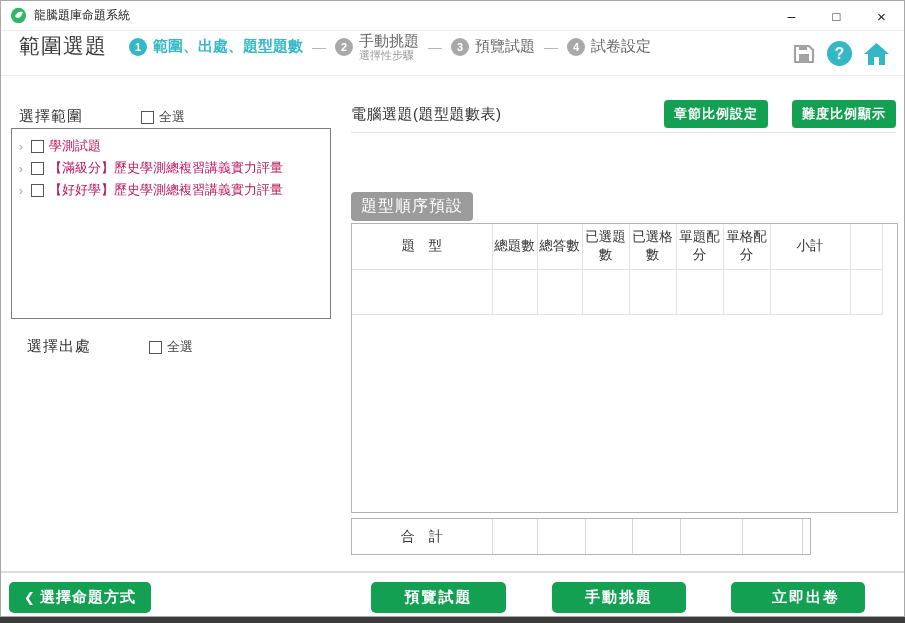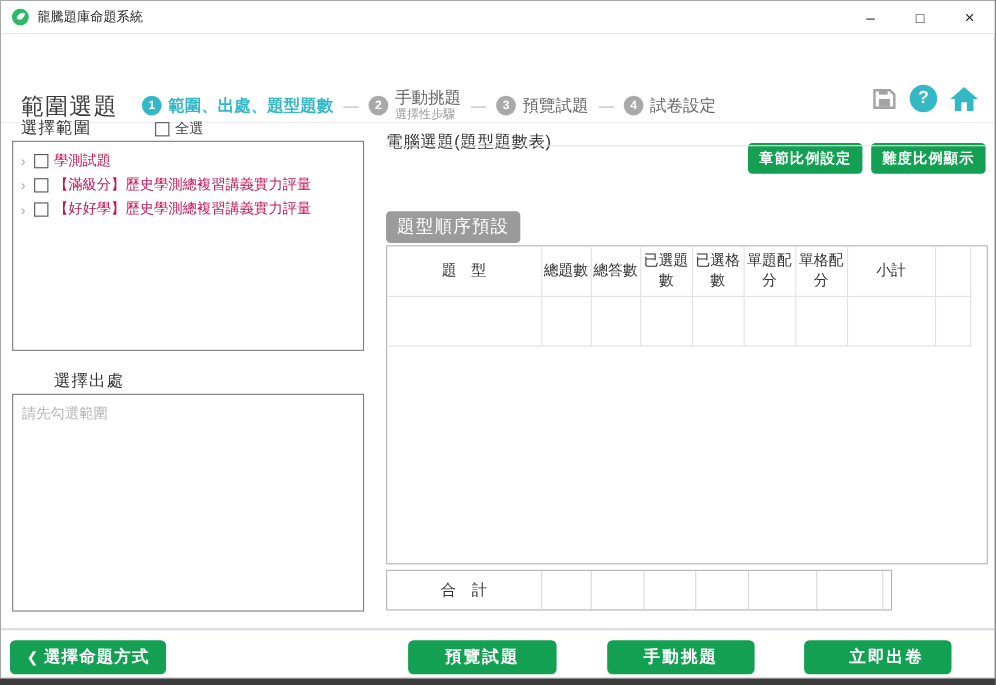--- a/index.html
+++ b/index.html
@@ -10,21 +10,21 @@
   
   .titlebar { position:absolute; left:0; top:0; width:100%; height:30px; background:#fff; border-bottom:1px solid #e9e9e9; display:flex; align-items:center; }
   .app-logo { width:17px; height:17px; margin-left:9px; flex:0 0 auto; }
   .app-title { font-size:12px; color:#222; margin-left:7px; }
   .win-controls { position:absolute; right:0; top:0; height:30px; display:flex; }
   .win-btn { width:45px; height:30px; display:flex; align-items:center; justify-content:center; font-size:14px; color:#222; cursor:default; background:transparent; border:none; font-family:inherit; }
   .win-btn.maxi { font-size:13px; }
   .win-btn.close { font-size:15px; }
 
   
-  .header { position:absolute; left:0; top:31px; width:100%; height:44px; border-bottom:1px solid #ececf2; display:flex; align-items:flex-end;margin-top:36px; }
+  .header { position:absolute; left:0; top:31px; width:100%; height:44px; border-bottom:1px solid #ececf2; display:flex; align-items:flex-start; }
   .page-title { font-size:21px; color:#3a3a3a; font-weight:500; margin-left:18px; letter-spacing:1px; }
   .steps { display:flex; align-items:center; margin-left:22px; gap:7px; }
   .step { display:flex; align-items:center; gap:6px; }
   .step-circle { width:18px; height:18px; border-radius:50%; background:#a9a9a9; color:#fff; font-size:11px; font-weight:bold; display:flex; align-items:center; justify-content:center; flex:0 0 auto; }
   .step-label { font-size:15px; color:#666; white-space:nowrap; }
   .step.active .step-circle { background:#35b8c6; }
   .step.active .step-label { color:#35b8c6; font-weight:bold; }
   .step-texts { display:flex; flex-direction:column; line-height:1.15; }
   .step-sub { font-size:11px; color:#9a9a9a; }
   .step-dash { color:#b5b5b5; font-size:14px; padding:0 2px; }
@@ -42,21 +42,21 @@
   .box-range { top:127px; height:191px; padding:6px 4px; }
   .box-source { top:357px; height:198px; padding:8px 8px; }
   .tree-item { display:flex; align-items:center; gap:5px; height:22px; }
   .tree-chevron { color:#a9a9a9; font-size:13px; width:10px; text-align:center; line-height:1; cursor:default; }
   .tree-label { font-size:13px; color:#be185d; white-space:nowrap; }
   .placeholder-text { font-size:13px; color:#b4b4b4; }
 
   
   .main-head-row { position:absolute; left:350px; right:8px; top:99px; display:flex; align-items:center; }
   .main-title { font-size:15px; color:#333; font-weight:500; letter-spacing:0.5px; }
-  .head-btns { margin-left:auto; display:flex; gap:8px;margin-top:30px; }
+  .head-btns { margin-left:auto; display:flex; gap:24px; }
   .green-btn { background:#14a053; color:#fff; border:none; border-radius:4px; font-size:13px; font-weight:bold; padding:5px 10px; letter-spacing:1px; font-family:inherit; cursor:default; }
   .main-underline { position:absolute; left:350px; right:8px; top:131px; height:1px; background:#e0e0e0; }
   .chip-btn { position:absolute; left:350px; top:191px; background:#9b9b9b; color:#fff; border:none; border-radius:4px; font-size:16px; padding:4px 10px; letter-spacing:1px; font-family:inherit; cursor:default; }
 
   .table-wrap { position:absolute; left:350px; top:222px; width:547px; height:290px; border:1px solid #b3b3b3; background:#fff; overflow:hidden; }
   table.qtable { border-collapse:collapse; table-layout:fixed; width:530px; }
   table.qtable th, table.qtable td { border:1px solid #e2e2e2; height:45px; font-size:13.5px; color:#333; text-align:center; font-weight:normal; padding:0 1px; }
   table.qtable tr th:first-child, table.qtable tr td:first-child { border-left:none; }
   table.qtable tr:first-child th { border-top:none; }
 
@@ -158,29 +158,26 @@
         <span class="checkbox"></span>
         <span class="tree-label">【滿級分】歷史學測總複習講義實力評量</span>
       </div>
       <div class="tree-item">
         <span class="tree-chevron">›</span>
         <span class="checkbox"></span>
         <span class="tree-label">【好好學】歷史學測總複習講義實力評量</span>
       </div>
     </div>
 
-    <div class="section-head" style="left:10px; top:336px;flex-direction:column;">
+    <div class="section-head" style="left:26px; top:336px;">
       <span class="section-title">選擇出處</span>
       <span class="select-all">
         <span class="checkbox"></span>
         <span class="select-all-label">全選</span>
       </span>
-    </div>
-    <div class="panel-box box-source">
-      <span class="placeholder-text">請先勾選範圍</span>
     </div>
 
     <div class="main-head-row">
       <span class="main-title">電腦選題(題型題數表)</span>
       <span class="head-btns">
         <button class="green-btn">章節比例設定</button>
         <button class="green-btn">難度比例顯示</button>
       </span>
     </div>
     <div class="main-underline"></div>

